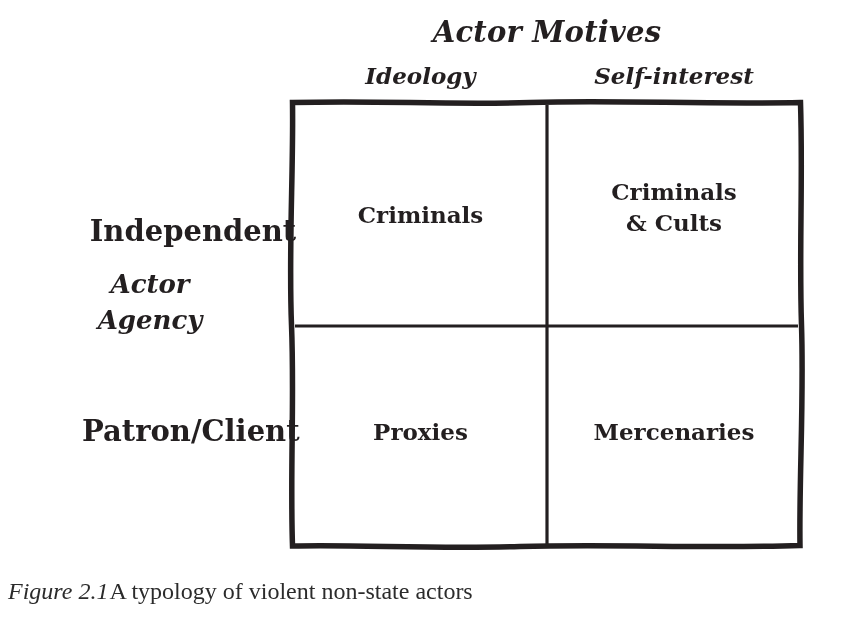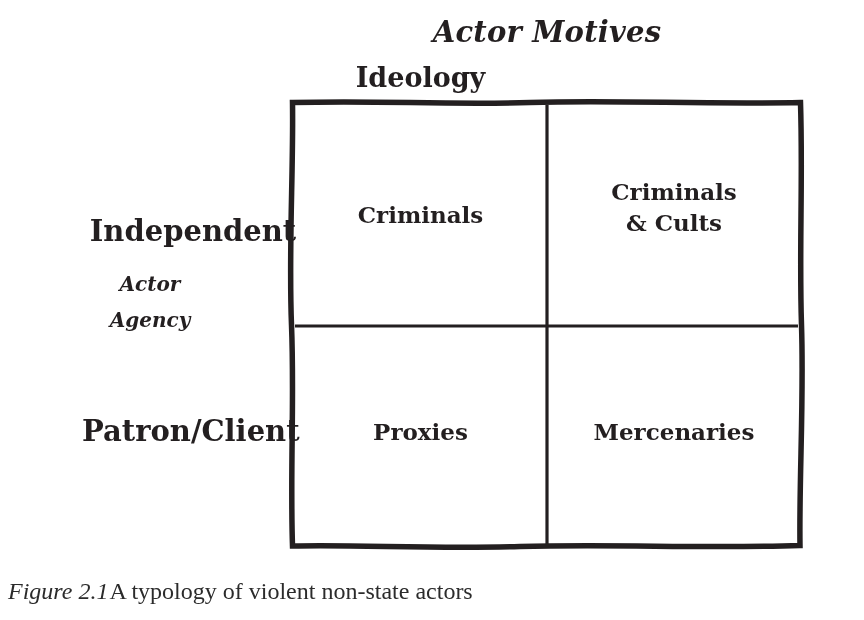--- a/index.html
+++ b/index.html
@@ -23,29 +23,29 @@
     width: 864px;
     height: 620px;
   }
   .abs { position: absolute; }
   .center { text-align: center; }
   .axis-title-top {
     left: 292px; width: 510px; top: 15px;
     font-size: 29px; font-weight: bold; font-style: italic;
     letter-spacing: 0.2px;
   }
-  .col-header { top: 62px; font-size: 27px; font-weight: bold; }
+  .col-header { top: 62px; font-size: 23px; font-weight: bold; font-style: italic; }
   .col-header.c1 { left: 294px; width: 253px; }
   .col-header.c2 { left: 547px; width: 254px; }
   .row-label { font-size: 29px; font-weight: bold; }
   .row-label.r1 { left: 88px;  width: 210px; top: 214px; }
   .row-label.r2 { left: 82px;  width: 210px; top: 402px; margin-top: 12px; }
   .axis-title-left {
     left: 50px; width: 200px; top: 266px;
-    font-size: 20px; font-weight: bold; font-style: italic;
+    font-size: 26px; font-weight: bold; font-style: italic;
     line-height: 36px;
   }
   .cell { font-size: 23px; font-weight: bold; line-height: 31px; }
   .cell.tl { left: 294px; width: 253px; top: 199px; }
   .cell.tr { left: 547px; width: 254px; top: 176px; }
   .cell.bl { left: 294px; width: 253px; top: 416px; }
   .cell.br { left: 547px; width: 254px; top: 416px; }
   .caption {
     left: 8px; top: 578px; width: 700px;
     font-family: "Liberation Serif", serif;
@@ -69,20 +69,21 @@
              S 360 544.5, 292.5 546
              C 290 470, 294.5 400, 291.5 325
              S 293.5 170, 292.5 102.5 Z" fill="none" stroke="#231f20" stroke-width="5.5" stroke-linejoin="miter"></path>
     <line x1="547" y1="105" x2="547" y2="544" stroke="#231f20" stroke-width="3.2"></line>
     <line x1="295" y1="326" x2="798" y2="326" stroke="#231f20" stroke-width="3"></line>
   </svg>
 
   <div class="abs center axis-title-top">Actor Motives</div>
 
   <div class="abs center col-header c1">Ideology</div>
+  <div class="abs center col-header c2">Self-interest</div>
 
   <div class="abs center row-label r1">Independent</div>
   <div class="abs center axis-title-left">
     <div>Actor</div>
     <div>Agency</div>
   </div>
   <div class="abs center row-label r2">Patron/Client</div>
 
   <div class="abs center cell tl">Criminals</div>
   <div class="abs center cell tr">

